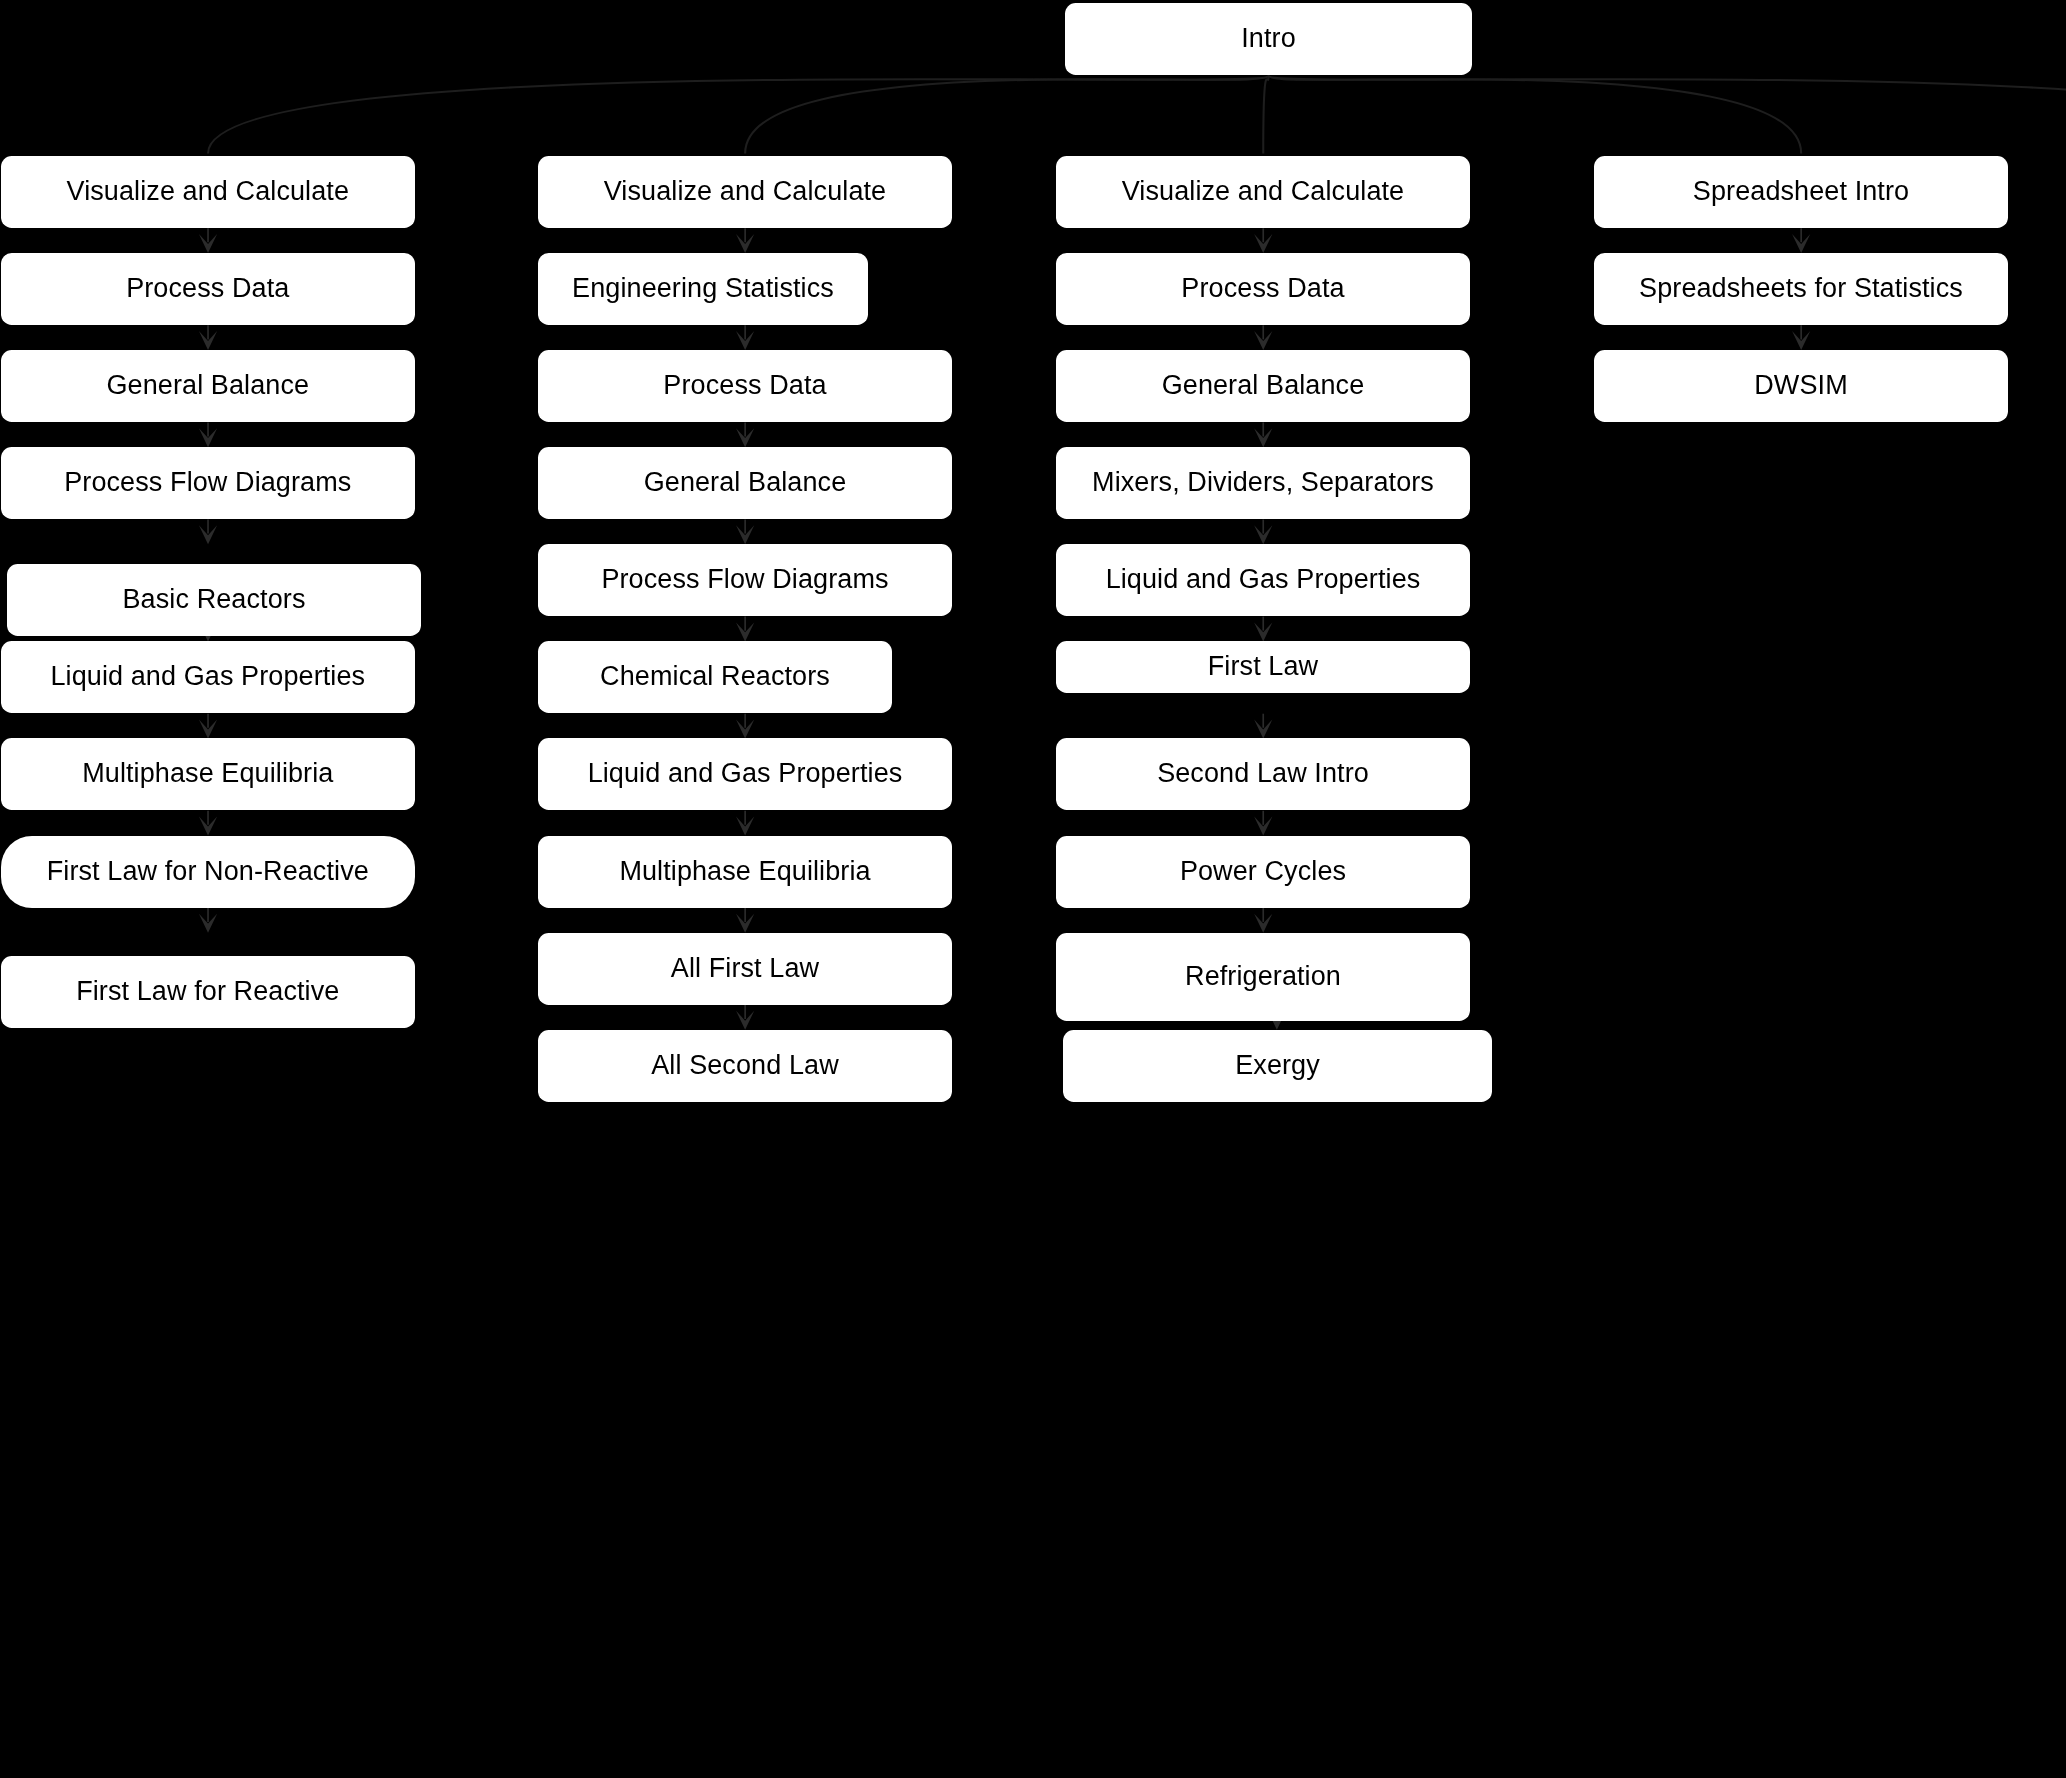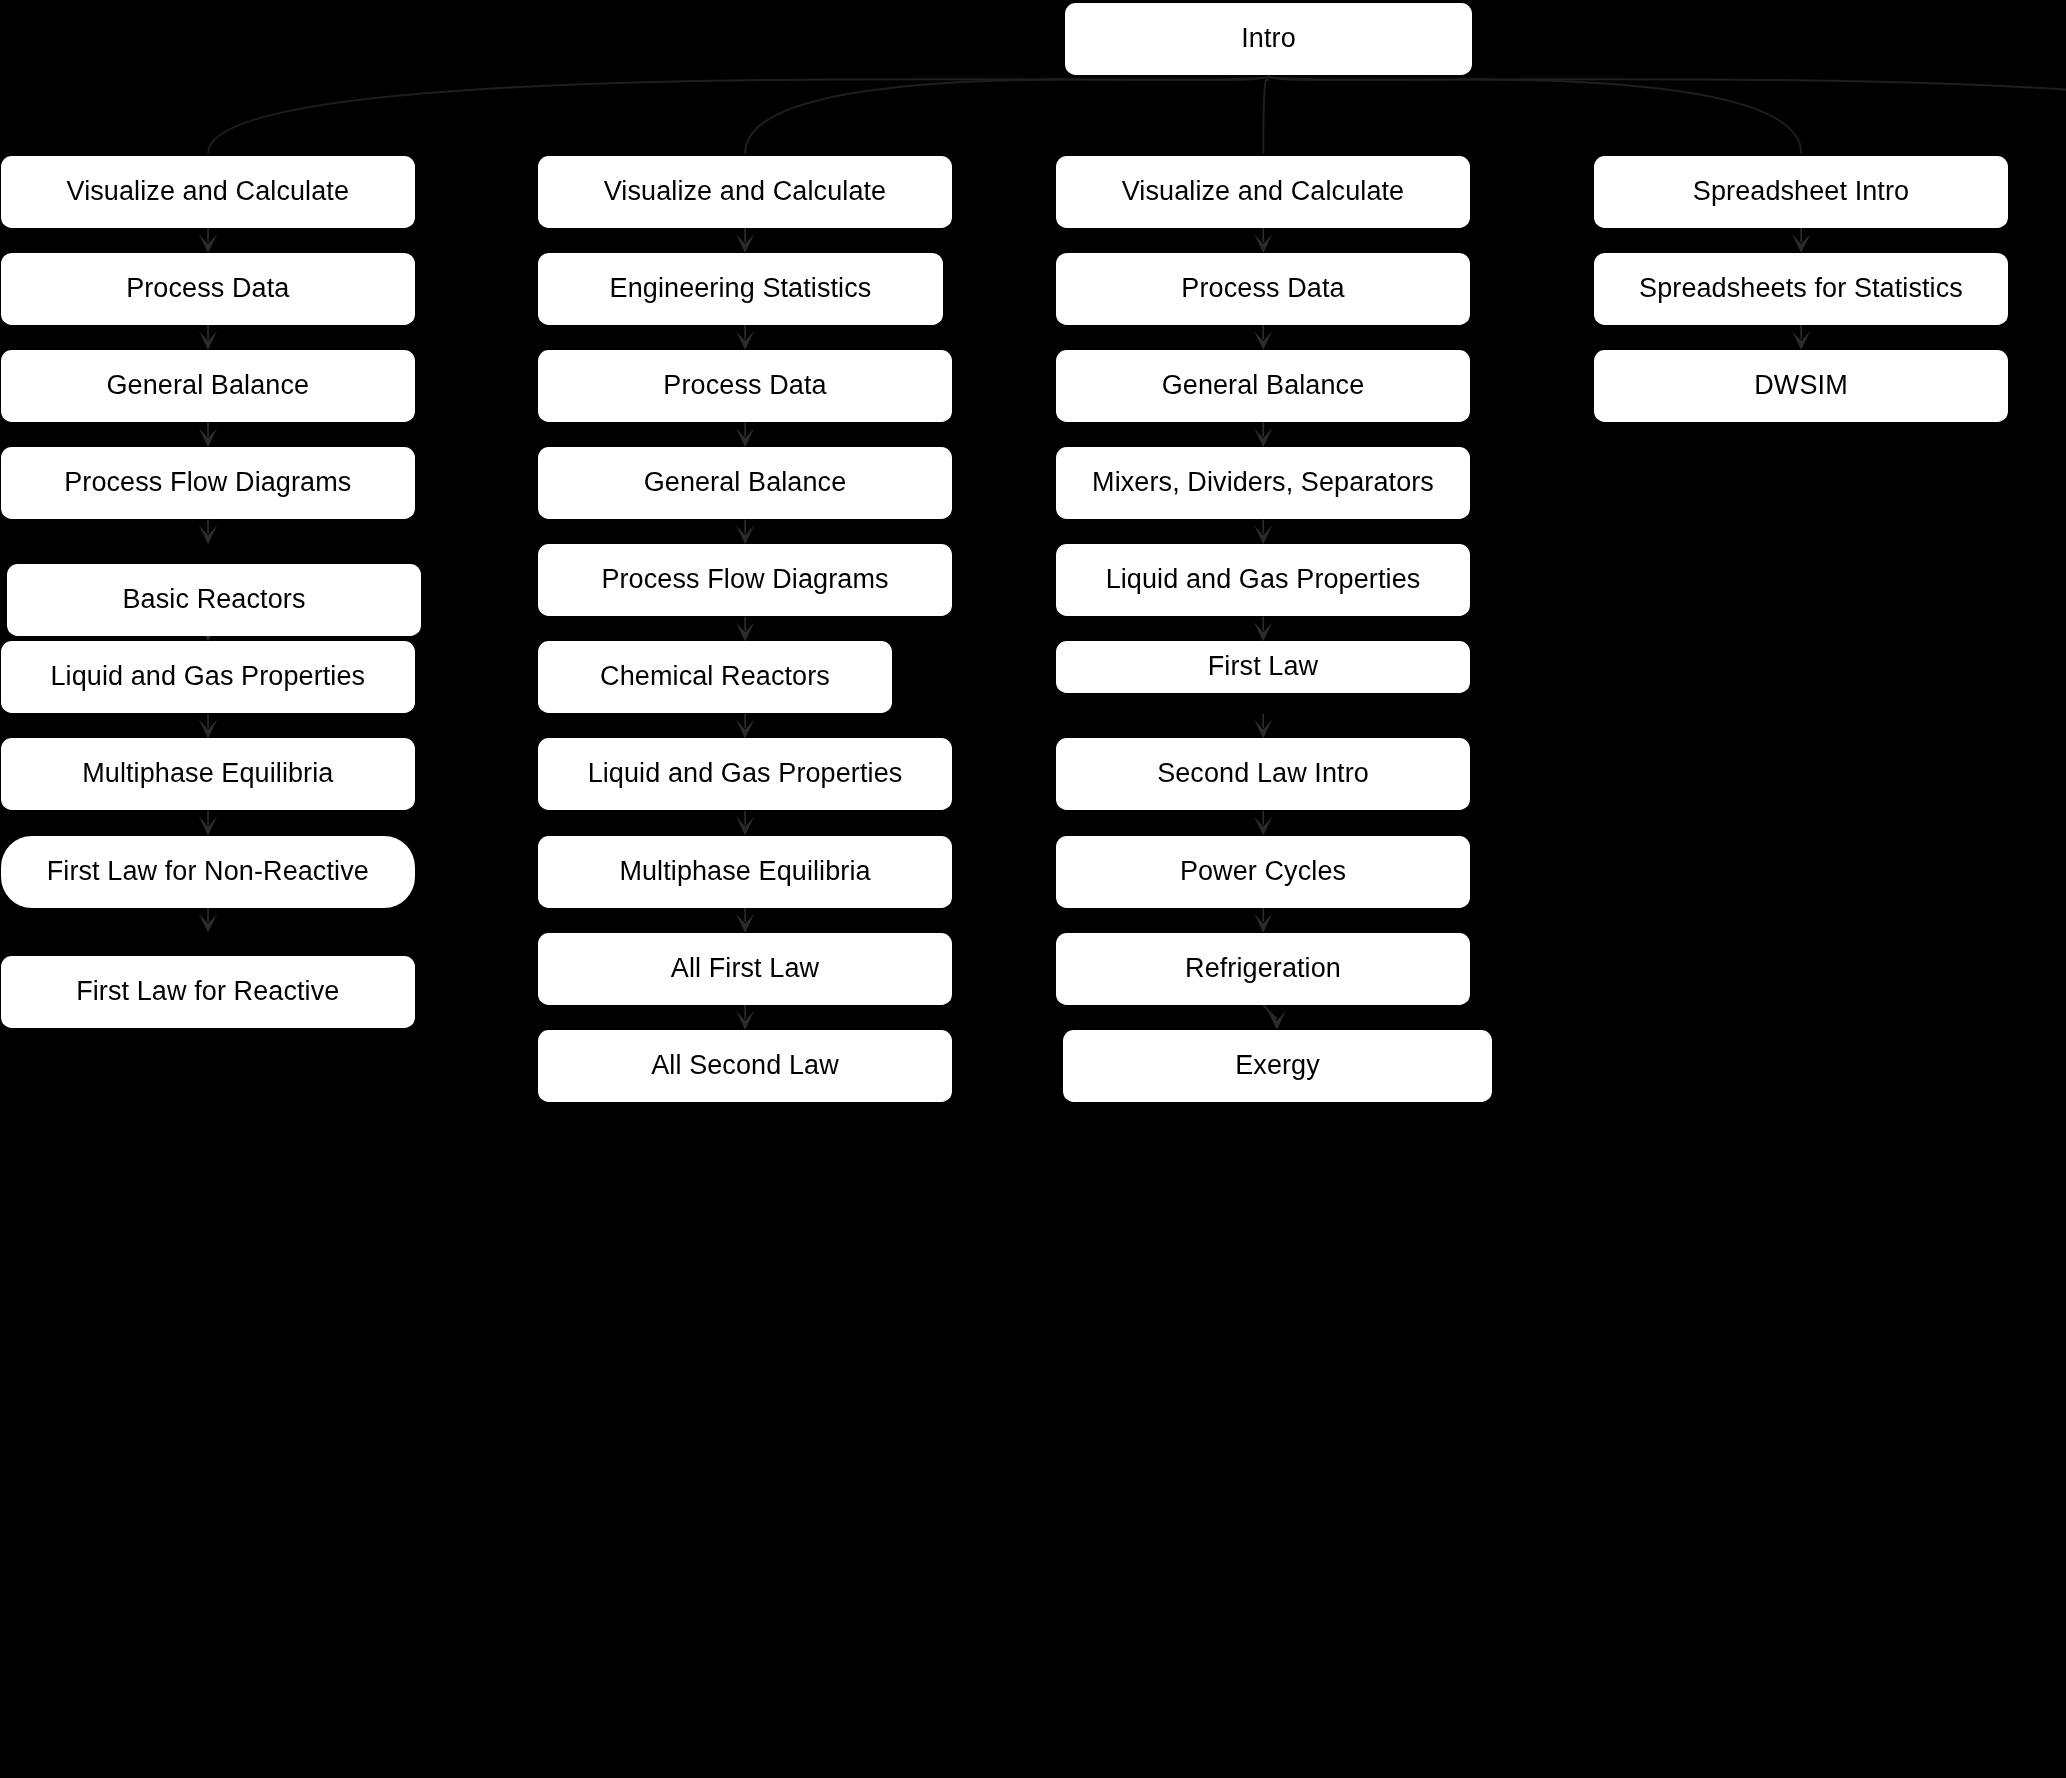--- a/index.html
+++ b/index.html
@@ -130,21 +130,21 @@
     </div>
     <div class="node" style="left: 0.8px; top: 836px; width: 414px; height: 72px; border-radius: 31px;">
       <span>First Law for Non-Reactive</span>
     </div>
     <div class="node" style="left: 0.8px; top: 933px; width: 414px; height: 72px; margin-top: 23px;">
       <span>First Law for Reactive</span>
     </div>
     <div class="node" style="left: 538px; top: 156px; width: 414px; height: 72px;">
       <span>Visualize and Calculate</span>
     </div>
-    <div class="node" style="left: 538px; top: 253px; width: 405px; height: 72px;">
+    <div class="node" style="left: 538px; top: 253px; width: 330px; height: 72px;">
       <span>Engineering Statistics</span>
     </div>
     <div class="node" style="left: 538px; top: 350px; width: 414px; height: 72px;">
       <span>Process Data</span>
     </div>
     <div class="node" style="left: 538px; top: 447px; width: 414px; height: 72px;">
       <span>General Balance</span>
     </div>
     <div class="node" style="left: 538px; top: 544px; width: 414px; height: 72px;">
       <span>Process Flow Diagrams</span>
@@ -181,21 +181,21 @@
     </div>
     <div class="node" style="left: 1056px; top: 641px; width: 414px; height: 52px;">
       <span>First Law</span>
     </div>
     <div class="node" style="left: 1056px; top: 738px; width: 414px; height: 72px;">
       <span>Second Law Intro</span>
     </div>
     <div class="node" style="left: 1056px; top: 836px; width: 414px; height: 72px;">
       <span>Power Cycles</span>
     </div>
-    <div class="node" style="left: 1056px; top: 933px; width: 414px; height: 72px;">
+    <div class="node" style="left: 1056px; top: 933px; width: 414px; height: 88px;">
       <span>Refrigeration</span>
     </div>
     <div class="node" style="left: 1063px; top: 1030px; width: 429px; height: 72px; justify-content: center;">
       <span>Exergy</span>
     </div>
     <div class="node" style="left: 1594px; top: 156px; width: 414px; height: 72px;">
       <span>Spreadsheet Intro</span>
     </div>
     <div class="node" style="left: 1594px; top: 253px; width: 414px; height: 72px;">
       <span>Spreadsheets for Statistics</span>

